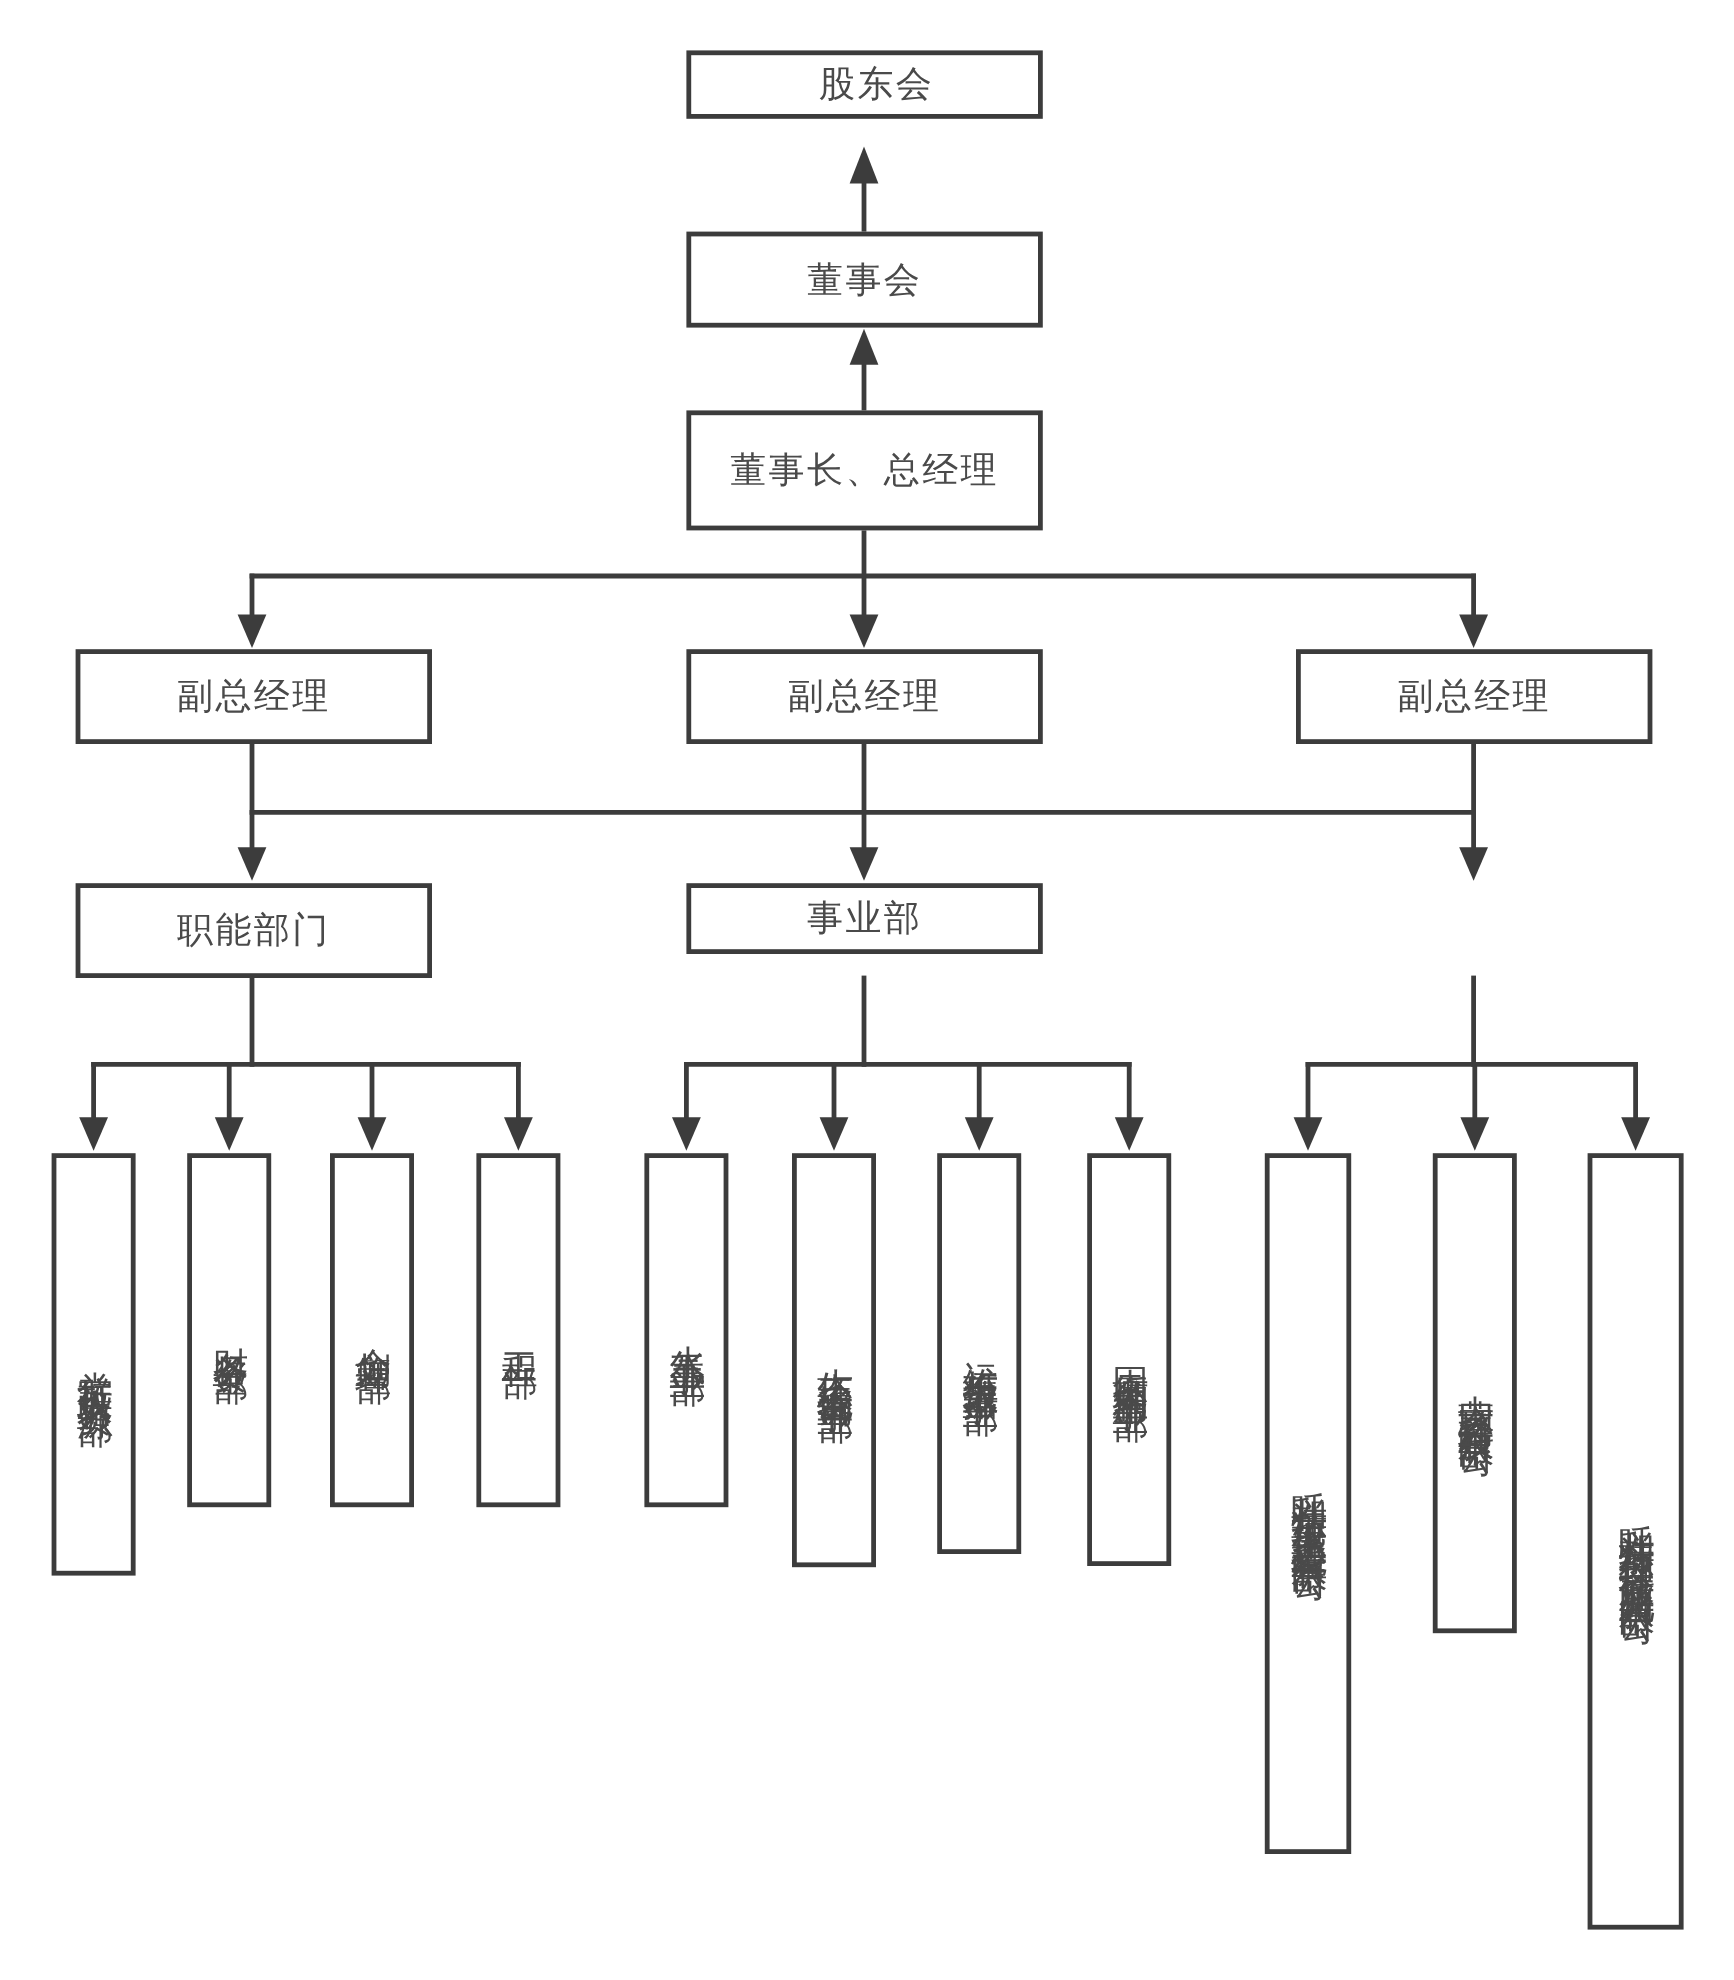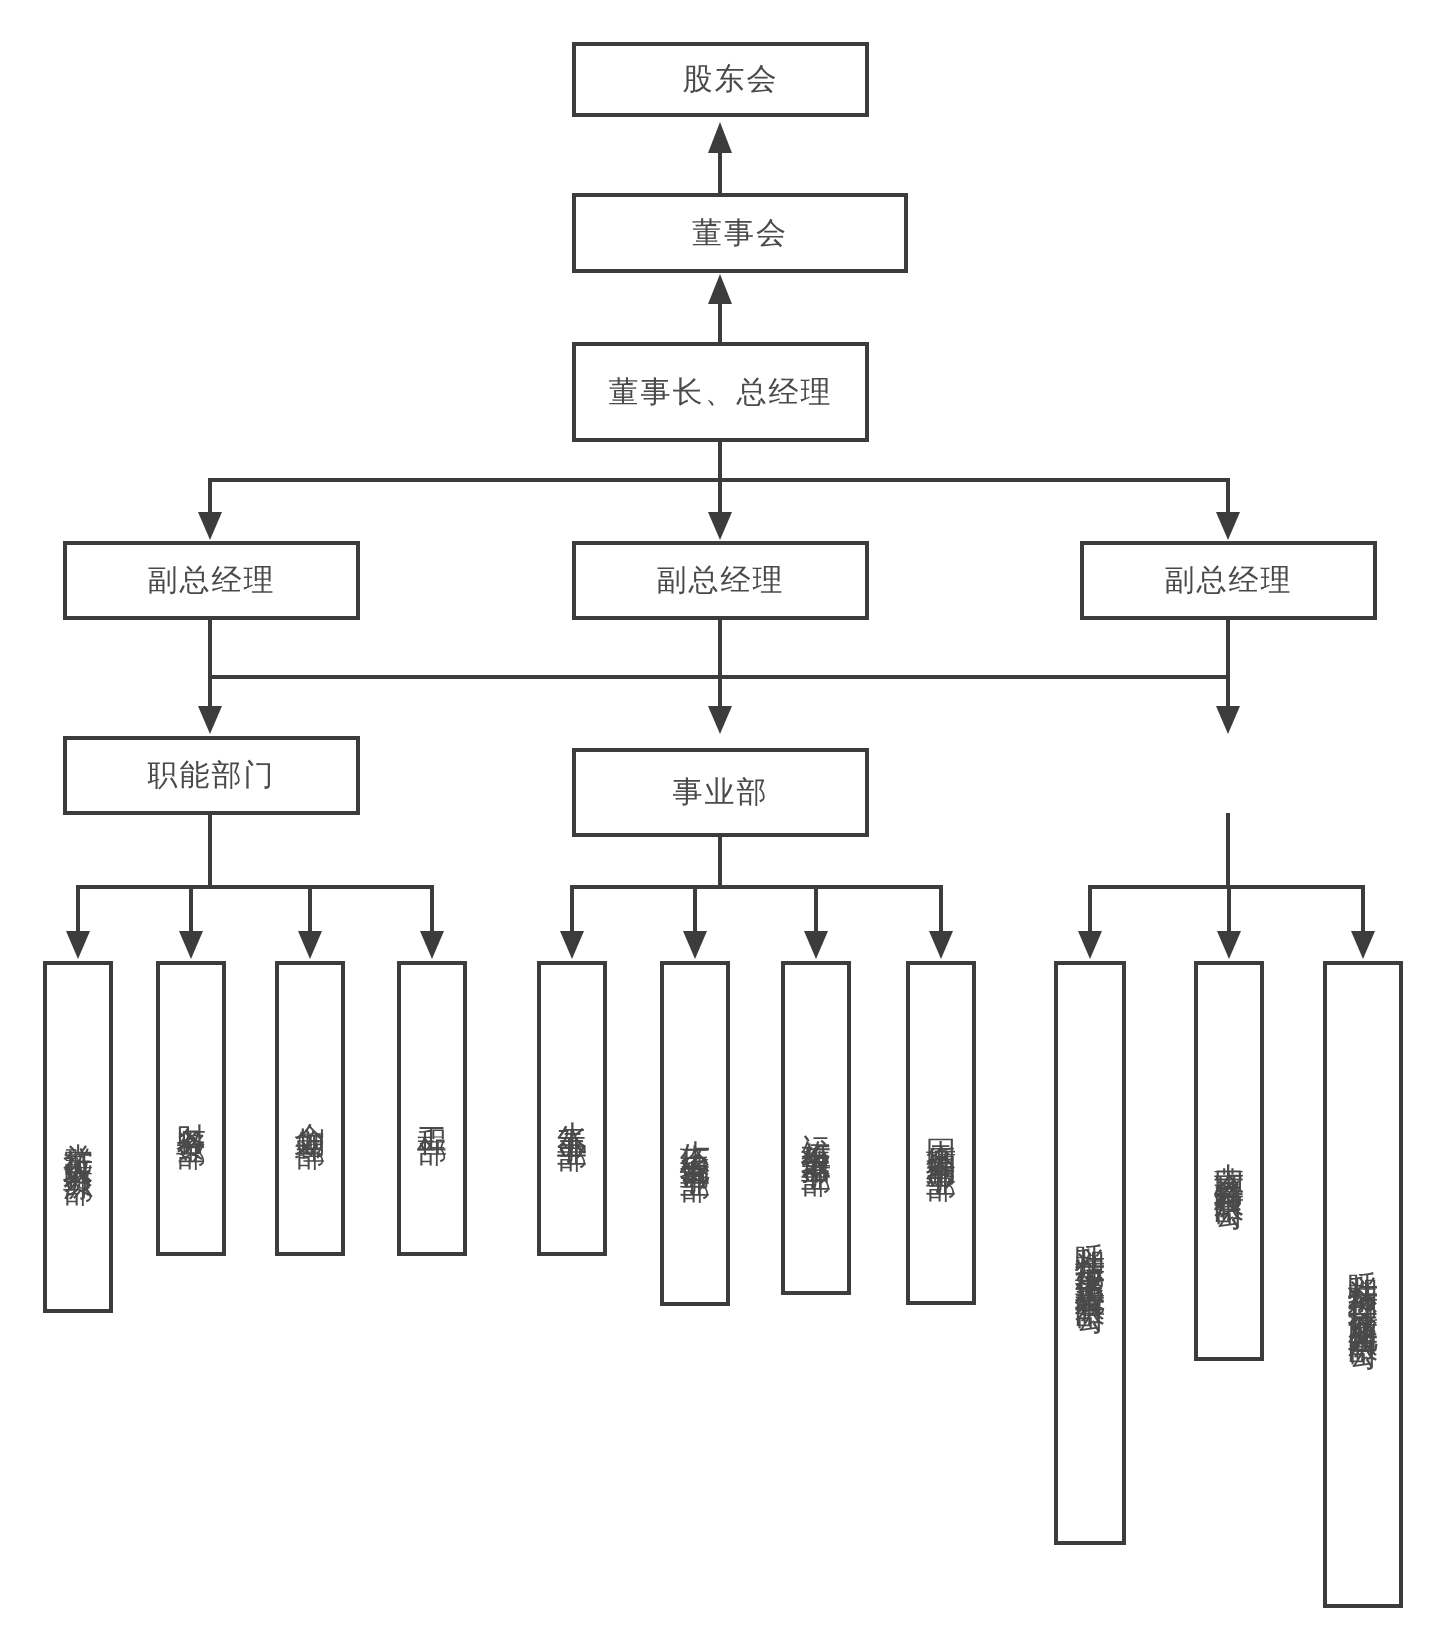--- a/index.html
+++ b/index.html
@@ -99,30 +99,30 @@
       <polygon points="560,931 584,931 572,959"></polygon>
       <polygon points="683,931 707,931 695,959"></polygon>
       <polygon points="804,931 828,931 816,959"></polygon>
       <polygon points="929,931 953,931 941,959"></polygon>
       <polygon points="1078,931 1102,931 1090,959"></polygon>
       <polygon points="1217,931 1241,931 1229,959"></polygon>
       <polygon points="1351,931 1375,931 1363,959"></polygon>
     </g>
   </svg>
 
-  <div class="hbox" style="left:572px;top:42px;width:297px;height:75px;padding-left:20px;">股东会</div>
-  <div class="hbox" style="left:572px;top:193px;width:336px;height:80px;font-family:Liberation Mono, monospace;">董事会</div>
+  <div class="hbox" style="left:572px;top:42px;width:297px;height:57px;padding-left:20px;">股东会</div>
+  <div class="hbox" style="left:572px;top:193px;width:297px;height:80px;font-family:Liberation Mono, monospace;">董事会</div>
   <div class="hbox" style="left:572px;top:342px;width:297px;height:100px;">董事长、总经理</div>
 
   <div class="hbox" style="left:63px;top:541px;width:297px;height:79px;">副总经理</div>
   <div class="hbox" style="left:572px;top:541px;width:297px;height:79px;">副总经理</div>
   <div class="hbox" style="left:1080px;top:541px;width:297px;height:79px;">副总经理</div>
 
   <div class="hbox" style="left:63px;top:736px;width:297px;height:79px;">职能部门</div>
-  <div class="hbox" style="left:572px;top:736px;width:297px;height:89px;margin-top:12px;">事业部</div>
+  <div class="hbox" style="left:572px;top:736px;width:297px;height:59px;">事业部</div>
 
   <div class="vbox" style="left:43px;top:961px;width:70px;height:352px;">党群行政人力资源部</div>
   <div class="vbox" style="left:156px;top:961px;width:70px;height:295px;">财务资金部</div>
   <div class="vbox" style="left:275px;top:961px;width:70px;height:295px;">企划管理部</div>
   <div class="vbox" style="left:397px;top:961px;width:70px;height:295px;">工程部</div>
 
   <div class="vbox" style="left:537px;top:961px;width:70px;height:295px;">水气土事业部</div>
   <div class="vbox" style="left:660px;top:961px;width:70px;height:345px;">生态环境咨询事业部</div>
   <div class="vbox" style="left:781px;top:961px;width:70px;height:334px;">运维与大数据事业部</div>
   <div class="vbox" style="left:906px;top:961px;width:70px;height:344px;">固废循环利用事业部</div>

